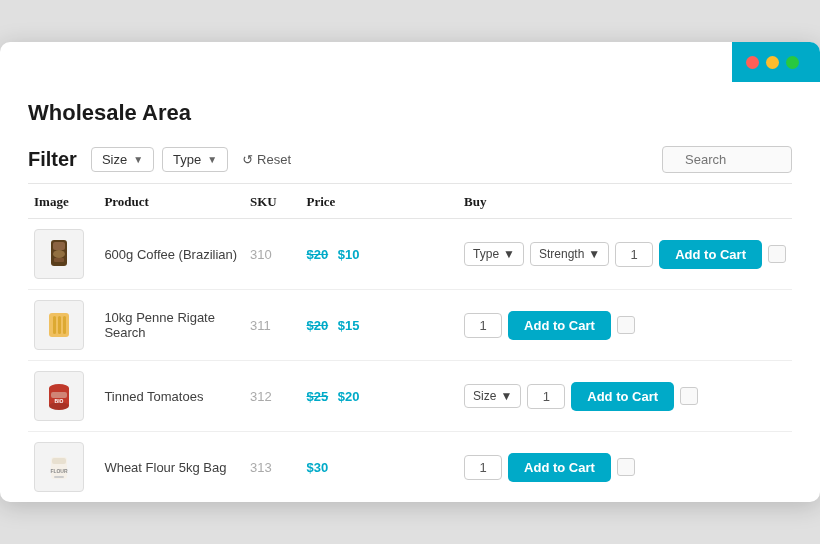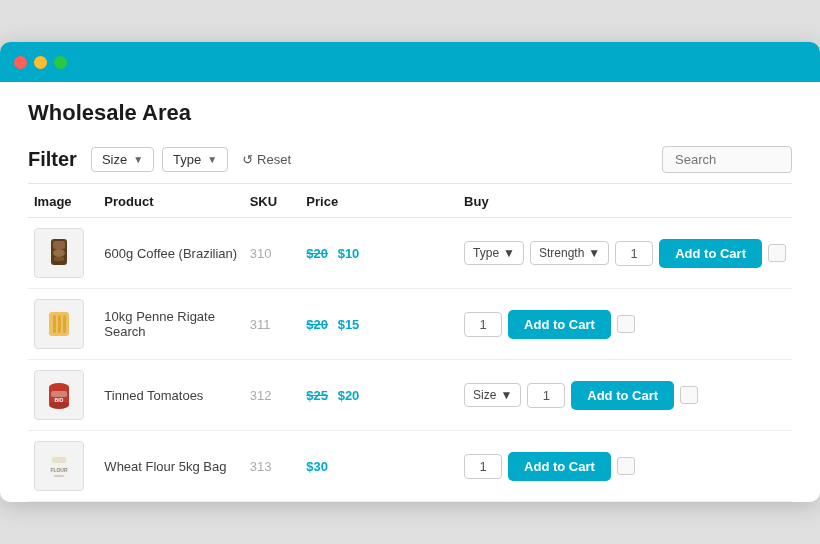--- a/index.html
+++ b/index.html
@@ -14,20 +14,21 @@
     }
     .window {
       width: 820px;
       height: 460px;
       background: #fff;
       border-radius: 10px;
       overflow: hidden;
       box-shadow: 0 4px 24px rgba(0,0,0,0.18);
       display: flex;
       flex-direction: column;
+      align-items: flex-end;
     }
     .titlebar {
       background: #00aac8;
       height: 40px;
       display: flex;
       align-items: center;
       padding: 0 14px;
       flex-shrink: 0;
     }
     .dot {
@@ -91,21 +92,21 @@
       border: none;
       background: none;
       padding: 4px 6px;
     }
     .search-input-wrap {
       margin-left: auto;
     }
     .search-input {
       border: 1px solid #ccc;
       border-radius: 4px;
-      padding: 5px 12px;
+      padding: 5px 22px;
       font-size: 13px;
       color: #0369a1;
       background: #fafafa;
       width: 130px;
       outline: none;
     }
     .table-wrap {
       flex: 1;
       overflow-y: auto;
     }
@@ -113,20 +114,21 @@
       width: 100%;
       border-collapse: collapse;
     }
     thead th {
       text-align: left;
       font-weight: 700;
       font-size: 13px;
       color: #1a1a1a;
       padding: 10px 6px 8px 6px;
       border-bottom: 1px solid #e5e5e5;
+      font-family: Liberation Serif, serif;
     }
     thead th.col-image { width: 72px; }
     thead th.col-product { width: 160px; }
     thead th.col-sku { width: 60px; }
     thead th.col-price { width: 180px; }
     thead th.col-buy { }
     tbody tr {
       border-bottom: 1px solid #eee;
     }
     tbody td {

